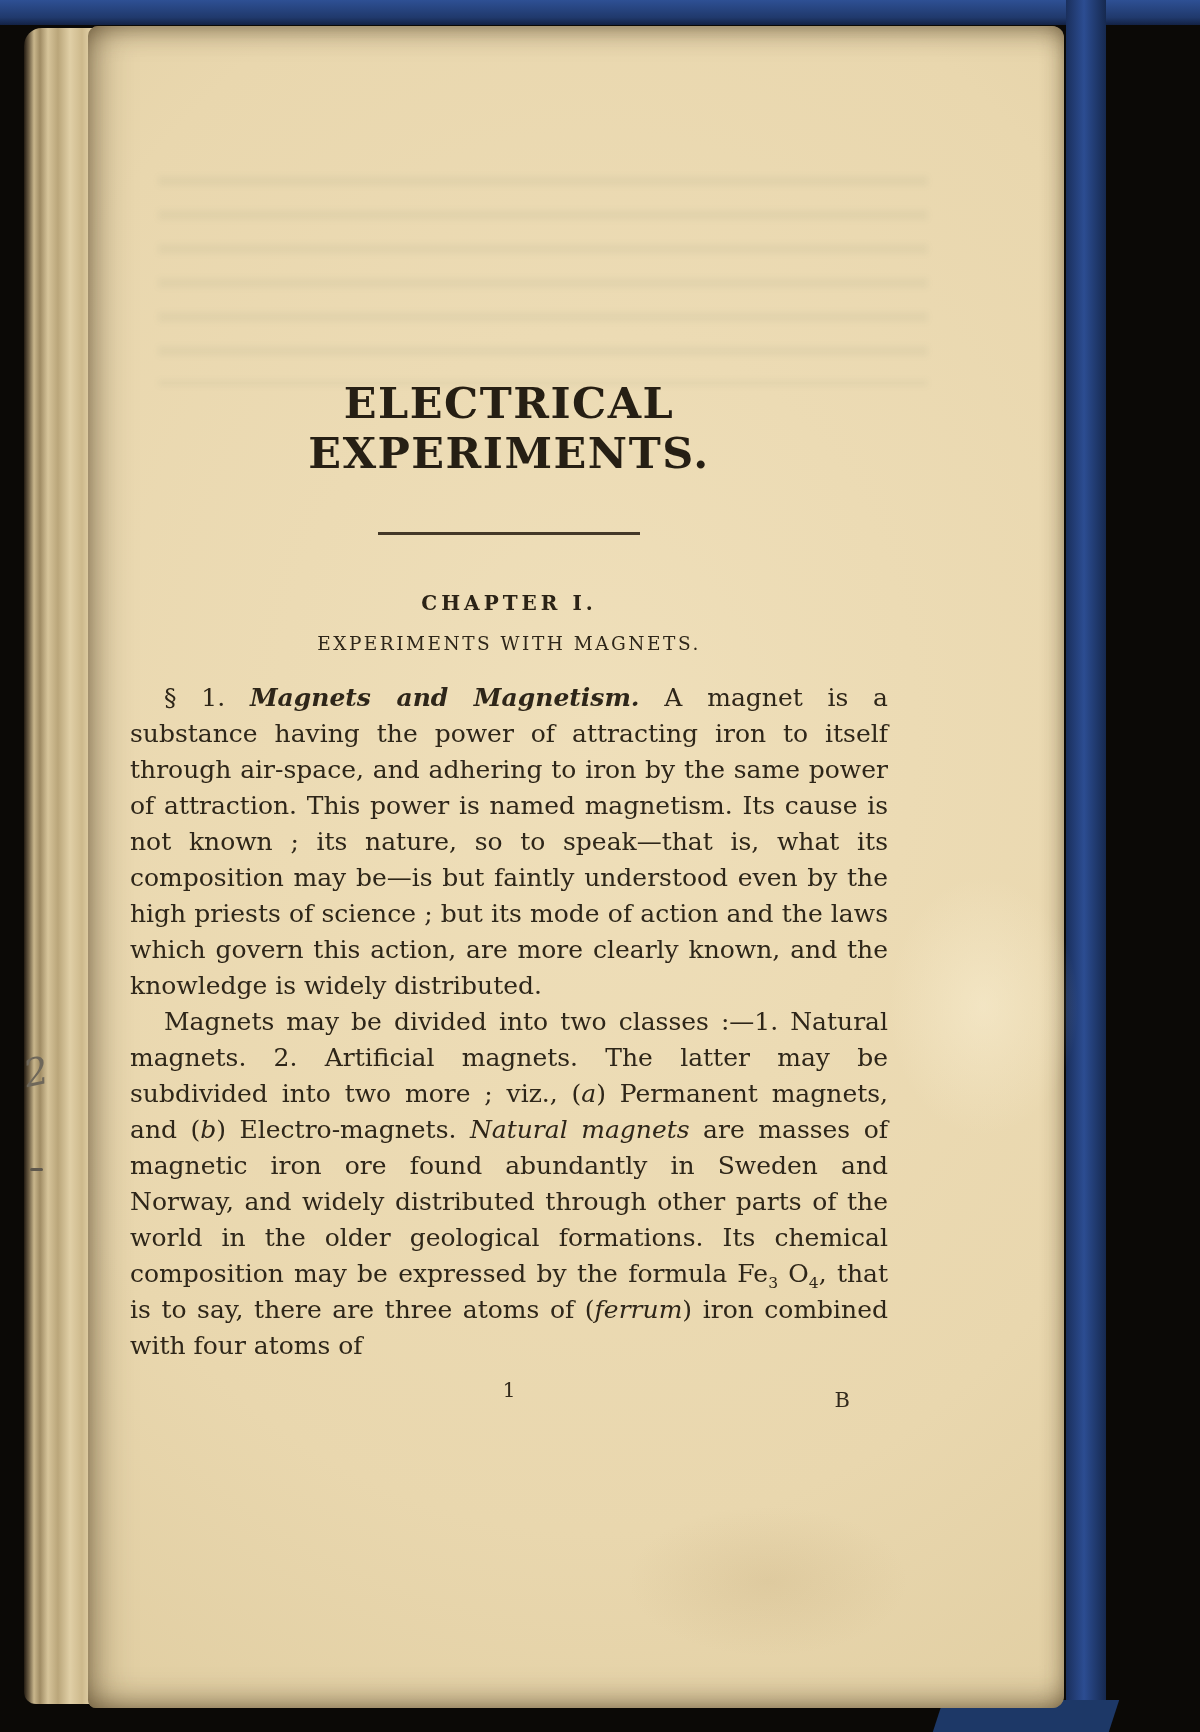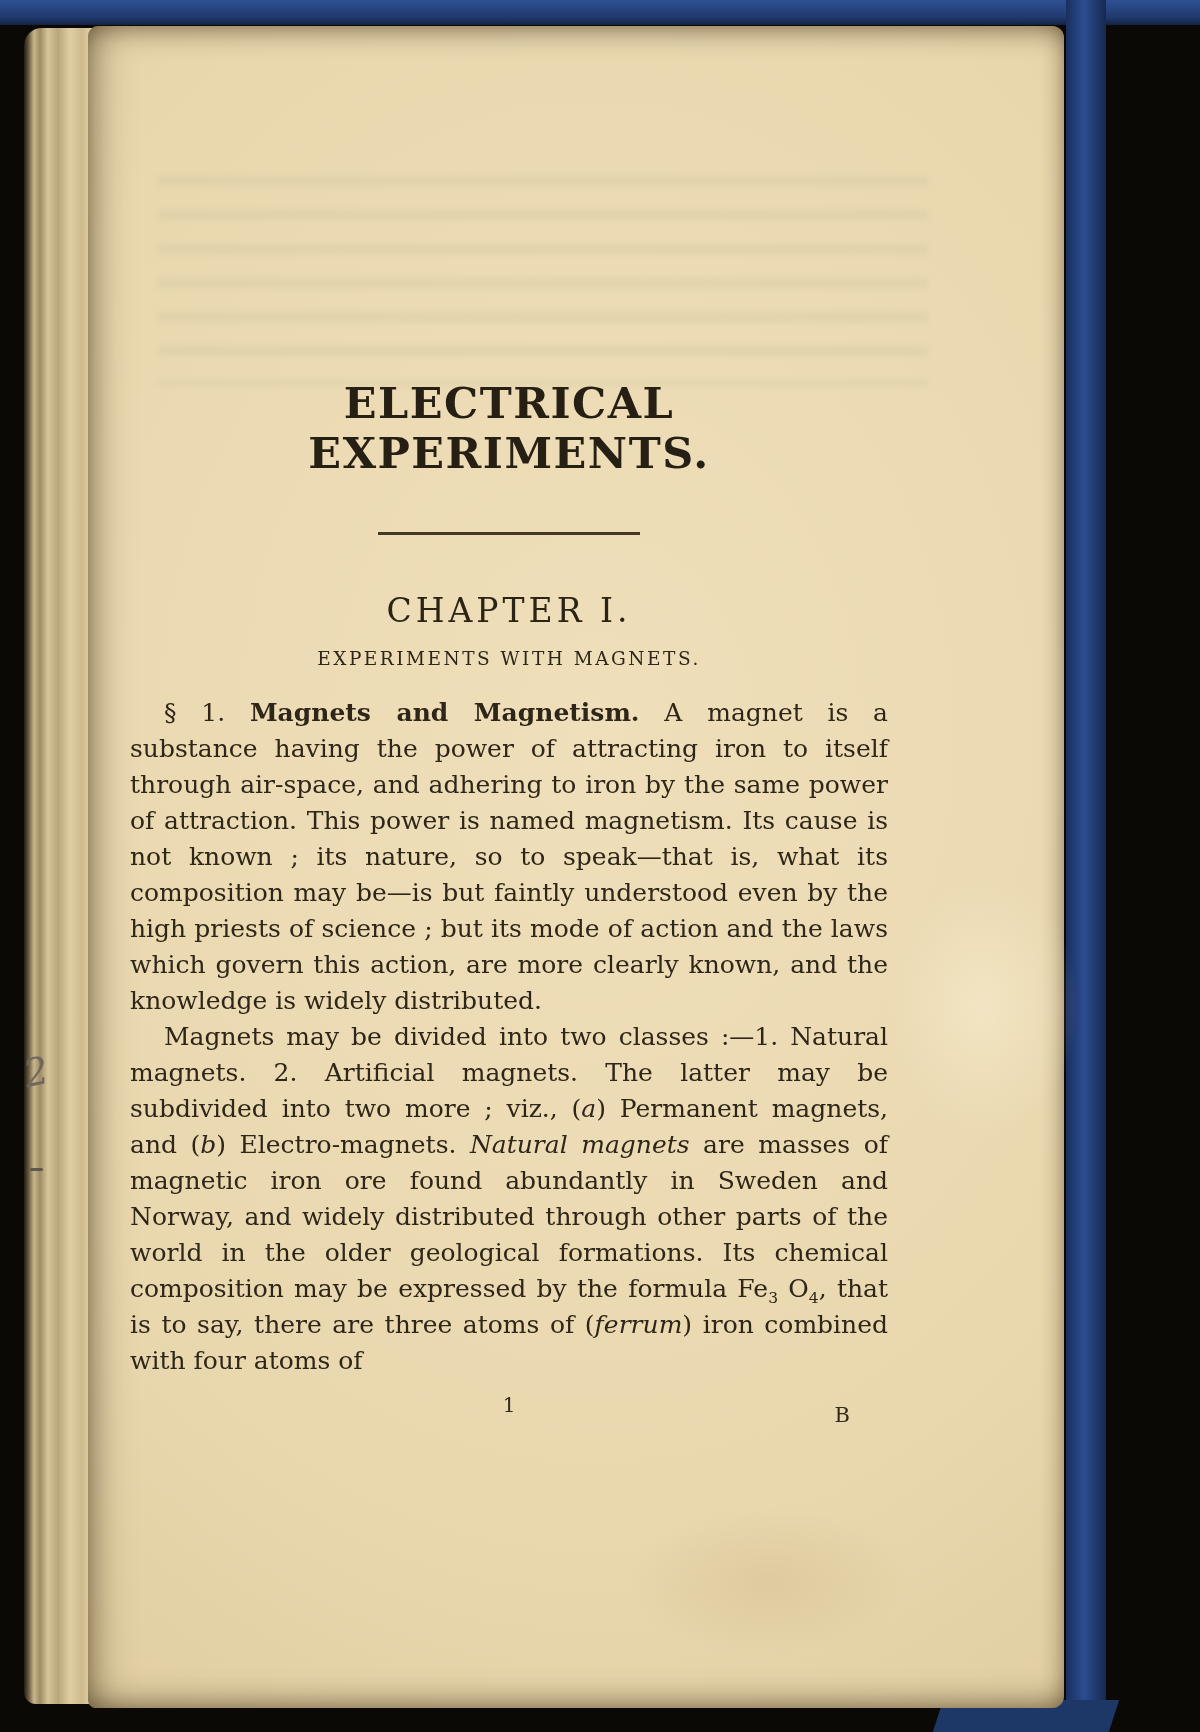--- a/index.html
+++ b/index.html
@@ -37,28 +37,28 @@
            background:radial-gradient(closest-side,rgba(250,240,212,.5),rgba(250,240,212,0));}
   .stain-b{position:absolute;left:540px;top:1480px;width:280px;height:150px;border-radius:50%;
            background:radial-gradient(closest-side,rgba(175,145,95,.16),rgba(175,145,95,0));}
 
   
   .content{position:absolute;left:42px;top:0;width:758px;color:#2e2619;}
 
   .title{margin:352px 0 12px;font-size:43px;font-weight:bold;text-align:center;
          letter-spacing:1.5px;word-spacing:16px;color:#261f14;}
   .rule{width:262px;height:0;border:0;border-top:3px solid #443828;margin:54px auto 0;}
-  .chapter{margin:56px 0 0;font-size:33px;font-weight:normal;text-align:center;
+  .chapter{margin:56px 0 0;font-size:20px;font-weight:bold;text-align:center;
            letter-spacing:4px;color:#2b2316;}
   .section{margin:18px 0 16px;font-size:18.5px;font-weight:normal;text-align:center;
            letter-spacing:2.5px;color:#2e2619;}
 
   .bodytext{margin-top:26px;font-size:25px;line-height:36px;text-align:justify;}
   .bodytext p{margin:0;text-indent:34px;}
-  .seg-bold{font-weight:bold;}
+  .seg-bold{font-weight:bold;font-style:italic;}
   .seg-italic{font-style:italic;}
   .bodytext sub{font-size:.62em;line-height:0;}
 
   .footer{position:relative;margin-top:14px;height:46px;font-size:20px;color:#332a1c;}
   .page-num{position:absolute;left:50%;transform:translateX(-50%);top:0;}
   .sig{position:absolute;right:38px;top:10px;font-size:21px;}
 
   
   .pencil{position:absolute;left:24px;top:1050px;font-size:38px;color:#6e675a;
           font-style:italic;transform:rotate(-12deg);}

